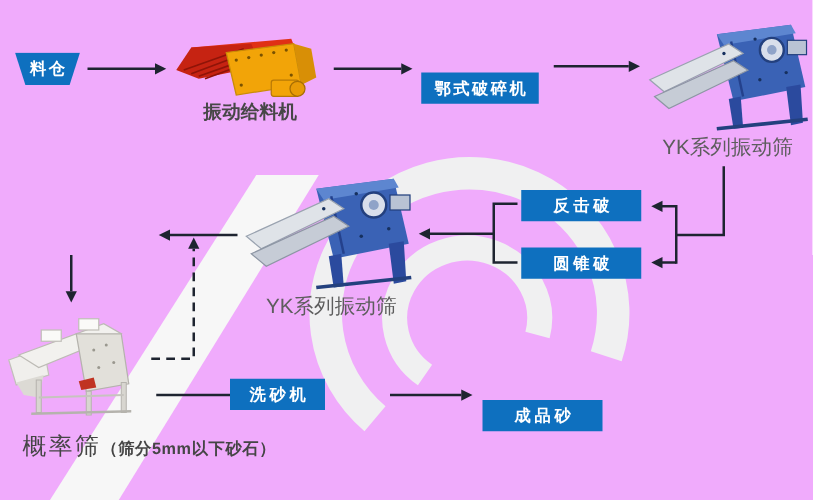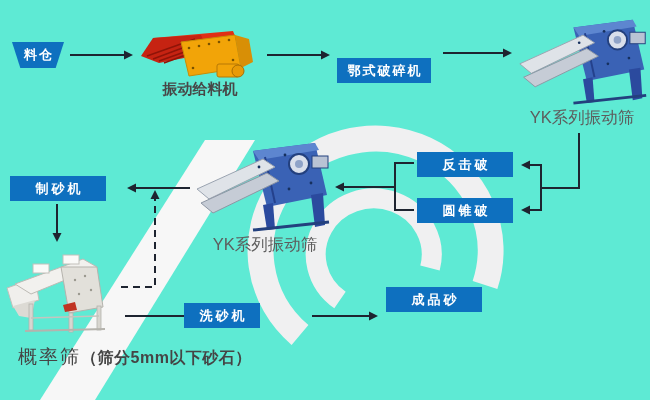--- a/index.html
+++ b/index.html
@@ -3,21 +3,21 @@
 <meta charset="utf-8">
 <style>
   :root{
     --box-blue:#0e70bf;
     --arrow:#1e2430;
     --caption:#4d4d4d;
   }
   html,body{margin:0;padding:0;background:#ffffff;}
   .stage{
     position:relative;width:650px;height:400px;overflow:hidden;
-    background:#5eead4;
+    background:#f0abfc;
     font-family:"Liberation Sans", sans-serif;
   }
   .wm{position:absolute;left:0;top:0;width:650px;height:400px;pointer-events:none;}
   .connectors{position:absolute;left:0;top:0;width:650px;height:400px;}
   .connectors path{stroke:var(--arrow,#1e2430);stroke-width:2;fill:none;}
   .connectors path.dashed{stroke-dasharray:7 5;}
   .connectors polygon{fill:var(--arrow,#1e2430);stroke:none;}
   .bluebox{
     position:absolute;background:var(--box-blue,#0e70bf);color:#ffffff;
     display:flex;align-items:center;justify-content:center;
@@ -34,21 +34,21 @@
   .machine{position:absolute;}
   .caption{
     position:absolute;color:var(--caption,#4d4d4d);
     text-align:center;white-space:nowrap;
   }
   .cap-feeder{left:137px;top:80px;width:126px;font-size:15px;font-weight:600;color:#474747;text-align:center;}
   .cap-yk1{left:514px;top:107px;width:136px;font-size:16.5px;color:#5d5d5d;}
   .cap-yk2{left:195px;top:234px;width:140px;font-size:16.5px;color:#5d5d5d;}
   .cap-prob{left:18px;top:344px;width:260px;text-align:left;color:#454545;}
   .cap-prob .main{font-size:19px;font-weight:400;letter-spacing:2px;}
-  .cap-prob .note{font-size:16px;font-weight:600;letter-spacing:0.5px;}
+  .cap-prob .note{font-size:13px;font-weight:600;letter-spacing:0.5px;}
 </style>
 </head>
 <body>
 
 <div class="stage">
 
   <svg class="wm" viewBox="0 0 650 400">
     <polygon points="40,400 205,140 255,140 95,400" fill="#f7f7f7"></polygon>
     <path d="M300 335 A115 112 0 1 1 485 285" stroke="#f0f0f1" stroke-width="26" fill="none"></path>
     <path d="M340 300 A58 56 0 1 1 430 268" stroke="#f0f0f1" stroke-width="20" fill="none"></path>
@@ -164,21 +164,20 @@
       <circle cx="106" cy="27" r="4" fill="#8fa3c8"></circle>
       <rect x="119" y="19" width="16" height="12" fill="#b9c3d4" stroke="#23407e"></rect>
       <circle cx="66" cy="30" r="1.4" fill="#16305e"></circle>
         <circle cx="92" cy="18" r="1.4" fill="#16305e"></circle>
       <circle cx="96" cy="52" r="1.4" fill="#16305e"></circle>
         <circle cx="118" cy="46" r="1.4" fill="#16305e"></circle>
     </svg>
   </div>
   <div class="caption cap-yk2">YK系列振动筛</div>
 
-  <div class="bluebox" style="left:10px;top:176px;width:96px">制砂机</div>
 
   <div class="machine" style="left:5px;top:246px;width:118px;height:92px">
     <svg viewBox="0 0 118 92" width="118" height="92">
       <polygon points="2,42 30,32 34,54 8,62" fill="#f0efec" stroke="#c2c0ba" stroke-width="1"></polygon>
       <polygon points="8,60 30,54 26,72 14,70" fill="#dcdad4"></polygon>
       <polygon points="10,38 78,13 92,21 26,48" fill="#f2f1ee" stroke="#bdbbb5" stroke-width="1"></polygon>
       <rect x="28" y="18" width="16" height="9" fill="#fafaf8" stroke="#c2c0ba"></rect>
       <rect x="58" y="9" width="16" height="9" fill="#fafaf8" stroke="#c2c0ba"></rect>
       <polygon points="56,21 92,21 98,61 64,67" fill="#e2e0da" stroke="#b5b3ad" stroke-width="1"></polygon>
       <circle cx="70" cy="34" r="1.2" fill="#9a988f"></circle>
@@ -191,15 +190,15 @@
       <rect x="92" y="60" width="4" height="24" fill="#d8d6d0" stroke="#b5b3ad" stroke-width="0.8"></rect>
       <line x1="20" y1="85" x2="100" y2="83" stroke="#b5b3ad" stroke-width="2"></line>
       <line x1="26" y1="72" x2="94" y2="70" stroke="#c6c4be" stroke-width="1.5"></line>
     </svg>
   </div>
   <div class="caption cap-prob">
     <span class="main">概率筛</span><span class="note">（筛分5mm以下砂石）</span>
   </div>
 
   <div class="bluebox" style="left:184px;top:303px;width:76px">洗砂机</div>
-  <div class="bluebox" style="left:386px;top:287px;width:96px">成品砂</div>
+  <div class="bluebox" style="left:386px;top:320px;width:96px">成品砂</div>
 
 </div>
 
 </body></html>

